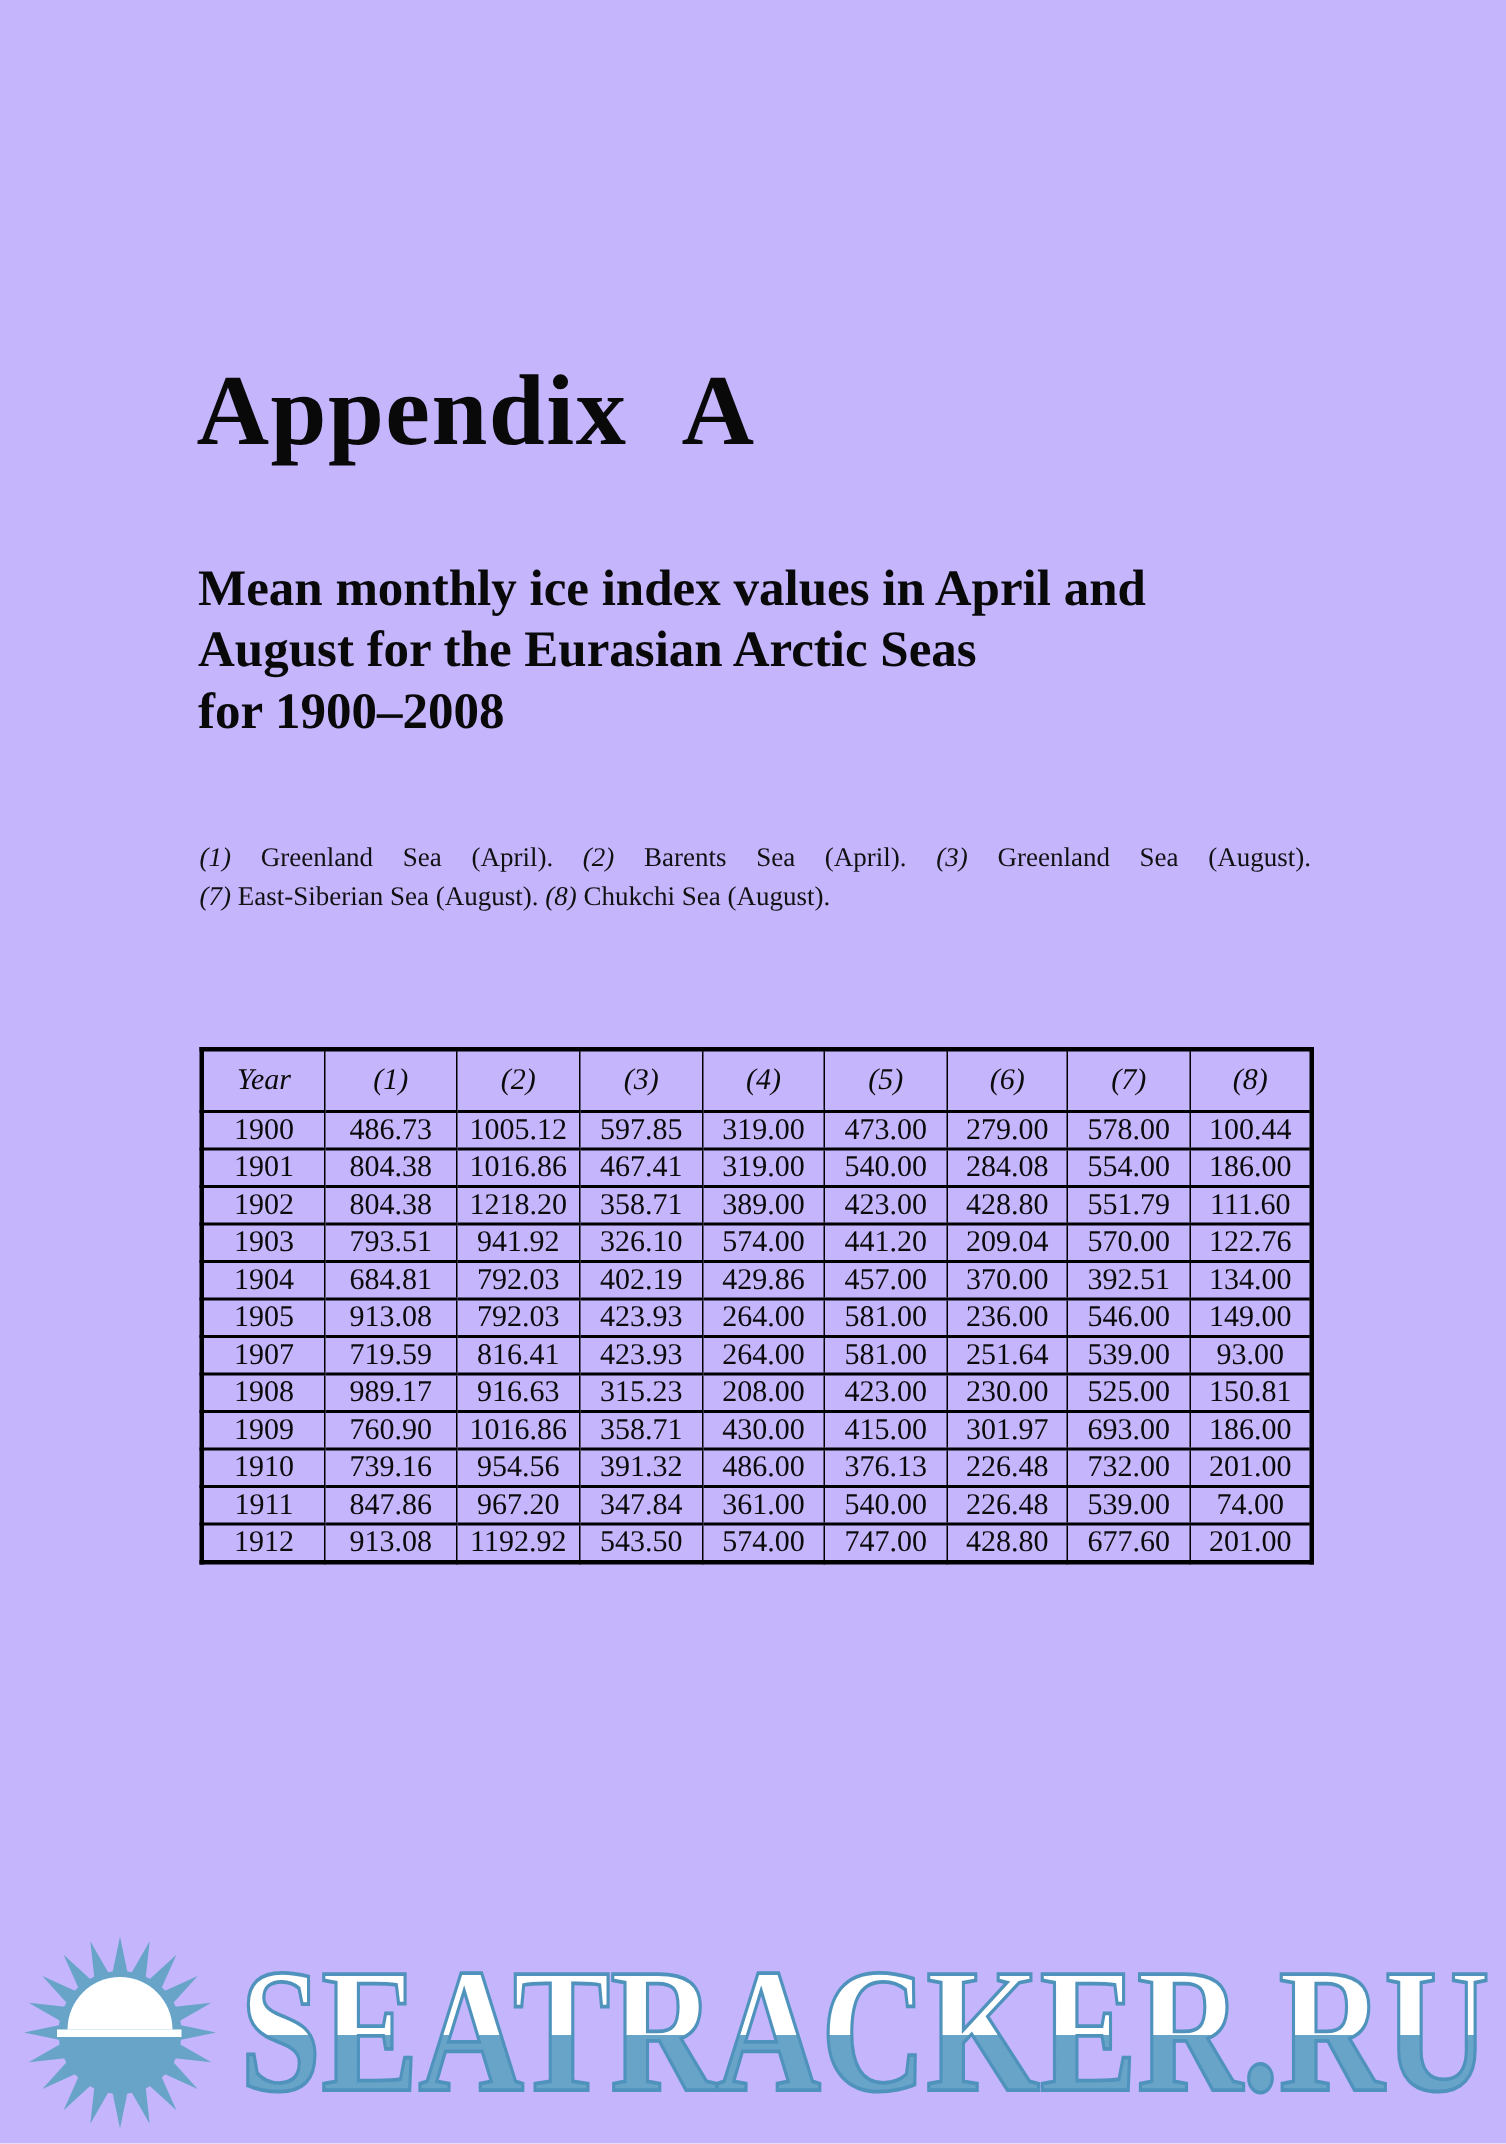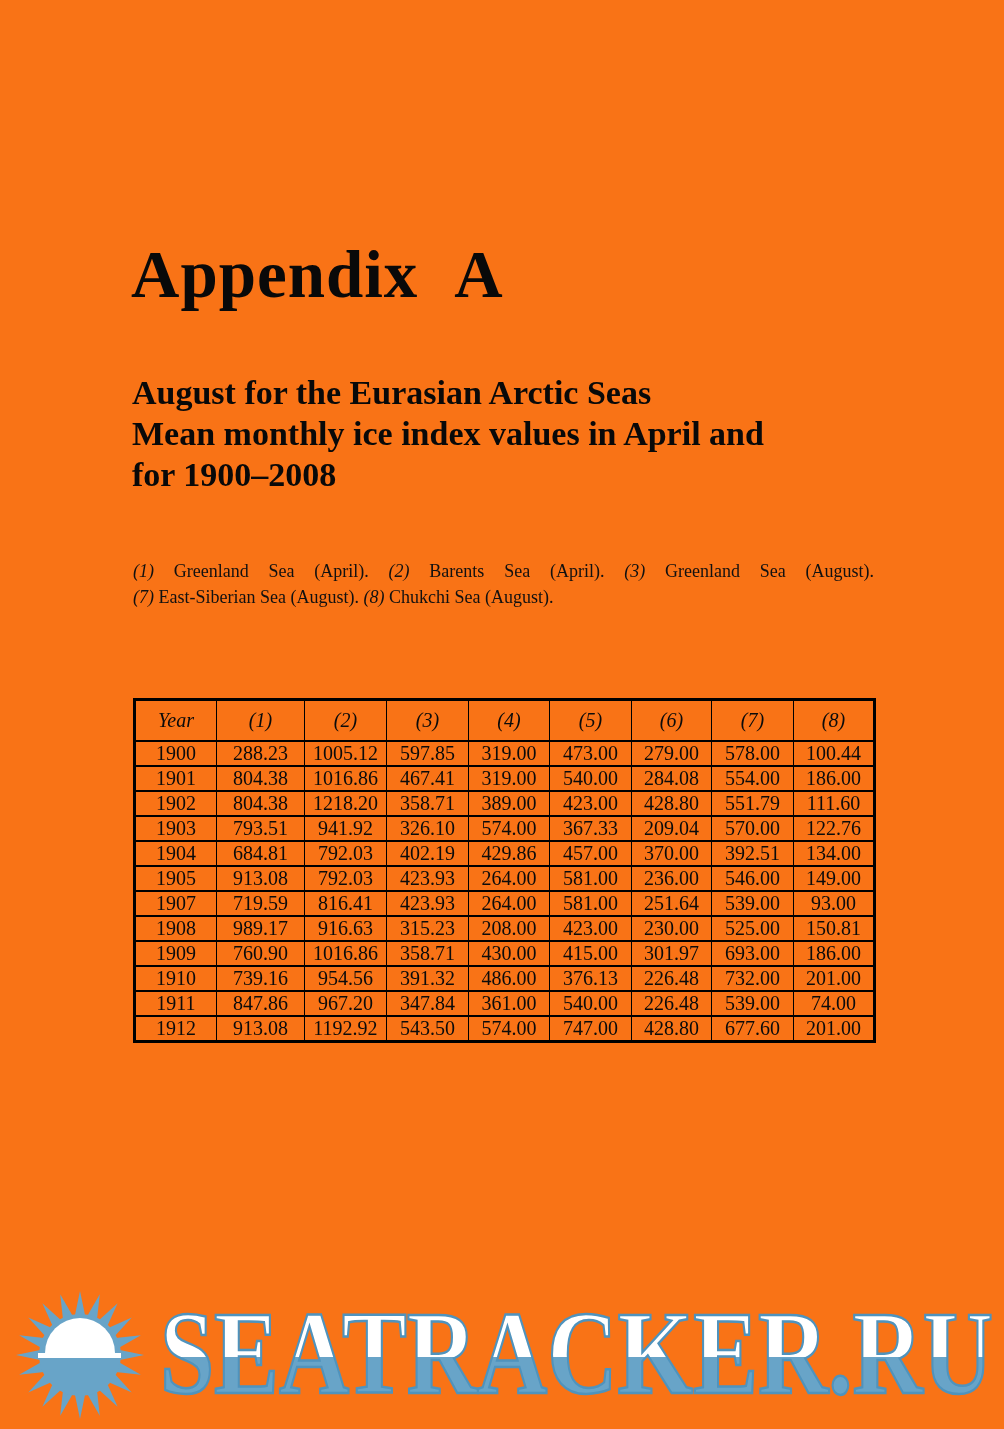--- a/index.html
+++ b/index.html
@@ -11,21 +11,21 @@
     width: 1004px;
     height: 1429px;
     position: relative;
     overflow: hidden;
     font-family: "Liberation Serif", serif;
     color: #0b0b0b;
   }
   .page {
     position: absolute;
     inset: 0;
-    background: #f97316;
+    background: #c4b5fd;
     text-decoration: underline;
   }
   .title {
     position: absolute;
     left: 131px;
     top: 238px;
     margin: 0;
     font-size: 67px;
     line-height: 1.1;
     font-weight: bold;
@@ -99,22 +99,22 @@
   }
 </style>
 </head>
 <body>
 
 <div class="page">
 
   <h1 class="title">Appendix A</h1>
 
   <h2 class="subtitle">
+    <span>Mean monthly ice index values in April and</span>
     <span>August for the Eurasian Arctic Seas</span>
-    <span>Mean monthly ice index values in April and</span>
     <span>for 1900–2008</span>
   </h2>
 
   <div class="legend">
       <div class="legend-line"><i>(1)</i> Greenland Sea (April). <i>(2)</i> Barents Sea (April). <i>(3)</i> Greenland Sea (August). </div>
       <div class="legend-line"><i>(7)</i> East-Siberian Sea (August). <i>(8)</i> Chukchi Sea (August). </div>
     </div>
 
   <table class="data-table">
     <colgroup>
@@ -137,21 +137,21 @@
           <th>(4)</th>
           <th>(5)</th>
           <th>(6)</th>
           <th>(7)</th>
           <th>(8)</th>
         </tr>
     </thead>
     <tbody>
         <tr>
           <td>1900</td>
-          <td>288.23</td>
+          <td>486.73</td>
           <td>1005.12</td>
           <td>597.85</td>
           <td>319.00</td>
           <td>473.00</td>
           <td>279.00</td>
           <td>578.00</td>
           <td>100.44</td>
         </tr>
         <tr>
           <td>1901</td>
@@ -174,21 +174,21 @@
           <td>428.80</td>
           <td>551.79</td>
           <td>111.60</td>
         </tr>
         <tr>
           <td>1903</td>
           <td>793.51</td>
           <td>941.92</td>
           <td>326.10</td>
           <td>574.00</td>
-          <td>367.33</td>
+          <td>441.20</td>
           <td>209.04</td>
           <td>570.00</td>
           <td>122.76</td>
         </tr>
         <tr>
           <td>1904</td>
           <td>684.81</td>
           <td>792.03</td>
           <td>402.19</td>
           <td>429.86</td>

